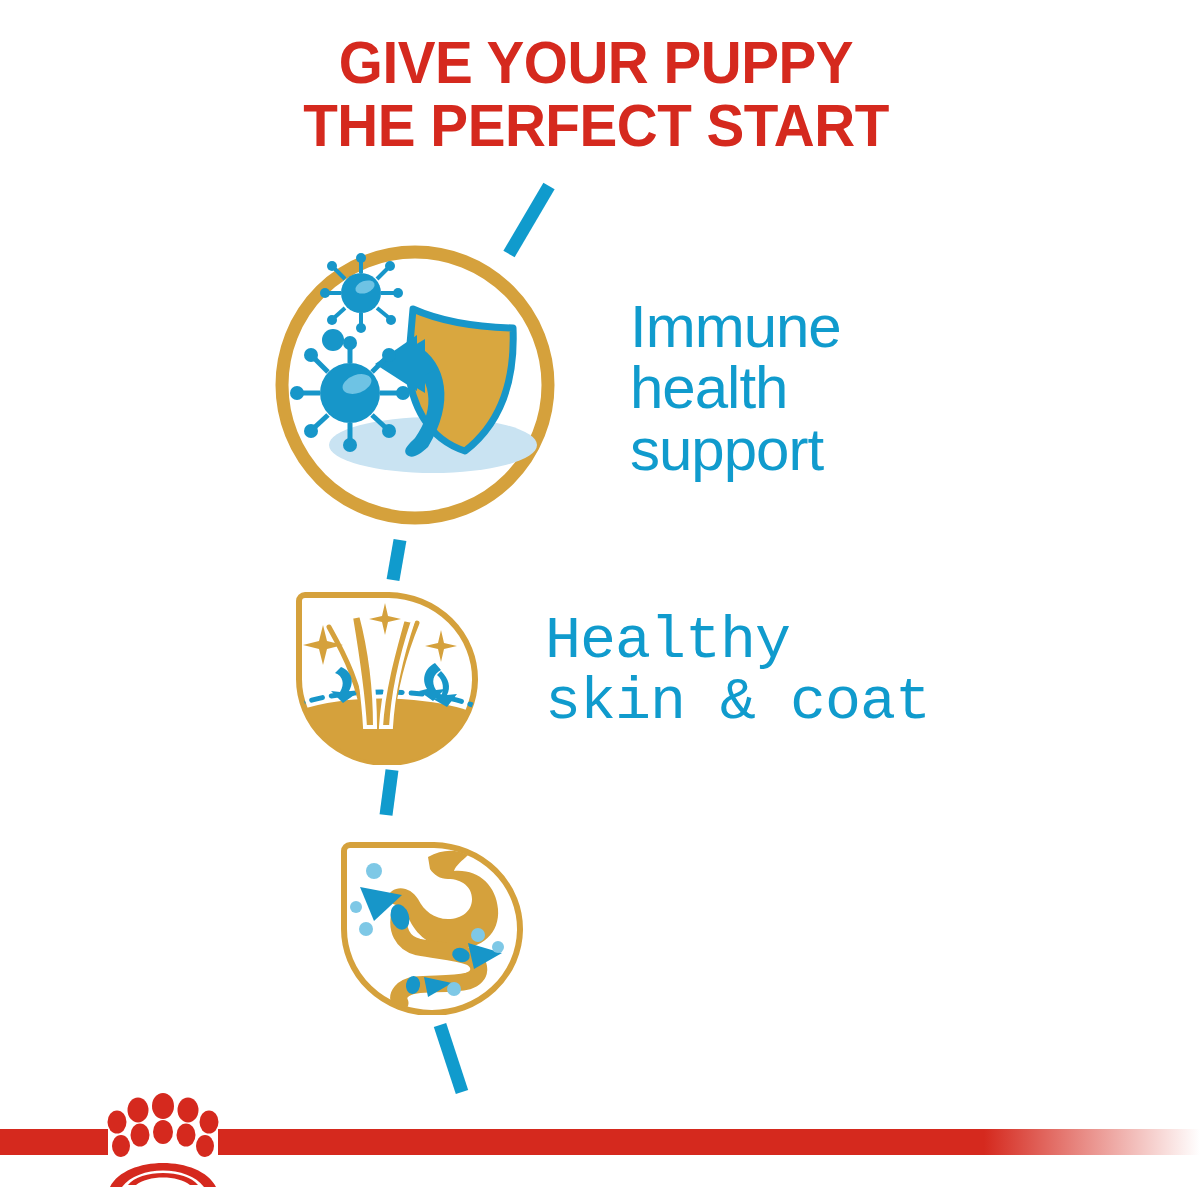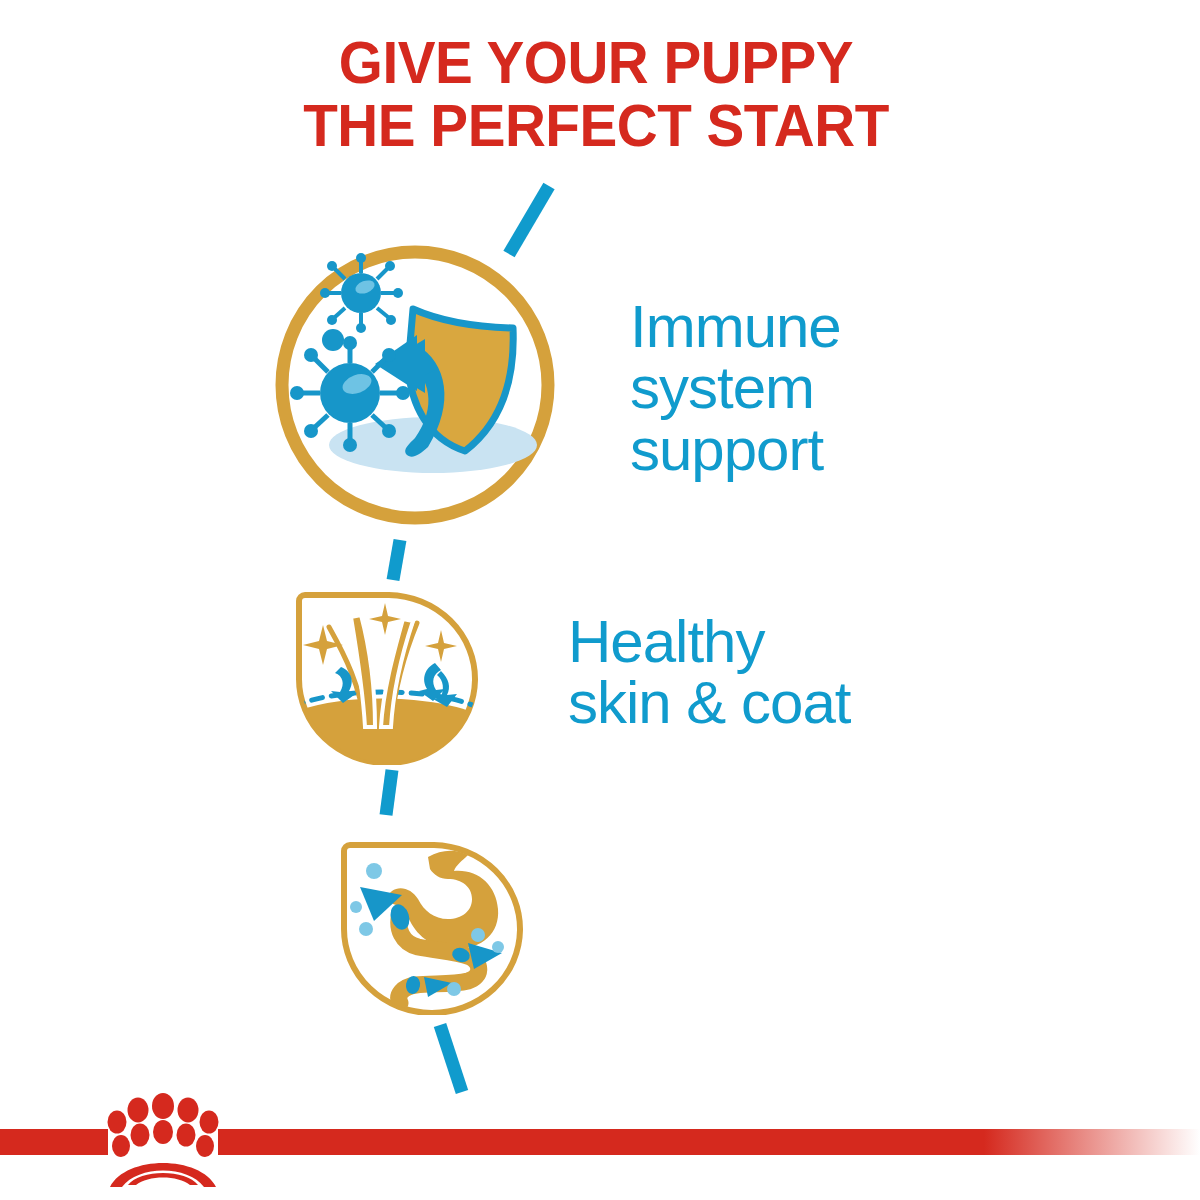--- a/index.html
+++ b/index.html
@@ -49,21 +49,21 @@
   .benefit-label {
     color: #109BCD;
     font-weight: 400;
     font-size: 60px;
     line-height: 1.02;
     letter-spacing: -1px;
     white-space: pre-line;
     font-family: "Liberation Sans", sans-serif;
   }
   #row-immune .benefit-label { margin-left: 65px; margin-top: 2px; }
-  #row-skin   .benefit-label { margin-left: 83px; }
+  #row-skin   .benefit-label { margin-left: 60px; font-family: Liberation Mono, monospace; }
   #row-digest .benefit-label { margin-left: 60px; }
 
   
   #connector {
     position: absolute;
     left: 0; top: 0;
     width: 1200px; height: 1200px;
     pointer-events: none;
   }
 
@@ -175,21 +175,21 @@
         <circle cx="138" cy="158" r="7"></circle>
           <circle cx="124" cy="196" r="7"></circle>
         <circle cx="85" cy="210" r="7"></circle>
           <circle cx="46" cy="196" r="7"></circle>
         <circle cx="32" cy="158" r="7"></circle>
           <circle cx="46" cy="120" r="7"></circle>
       </g>
     </svg>
   </div>
   <div class="benefit-label">Immune
-system
+health
 support</div>
 </div>
 
 <div class="benefit-row" id="row-skin">
   <div class="benefit-icon">
     <svg width="200" height="190" viewBox="0 0 200 190" xmlns="http://www.w3.org/2000/svg">
       <defs>
         <clipPath id="skinClip">
           <path d="M16 22 L16 104 A88 84 0 1 0 104 20 L16 22 Z"></path>
         </clipPath>

